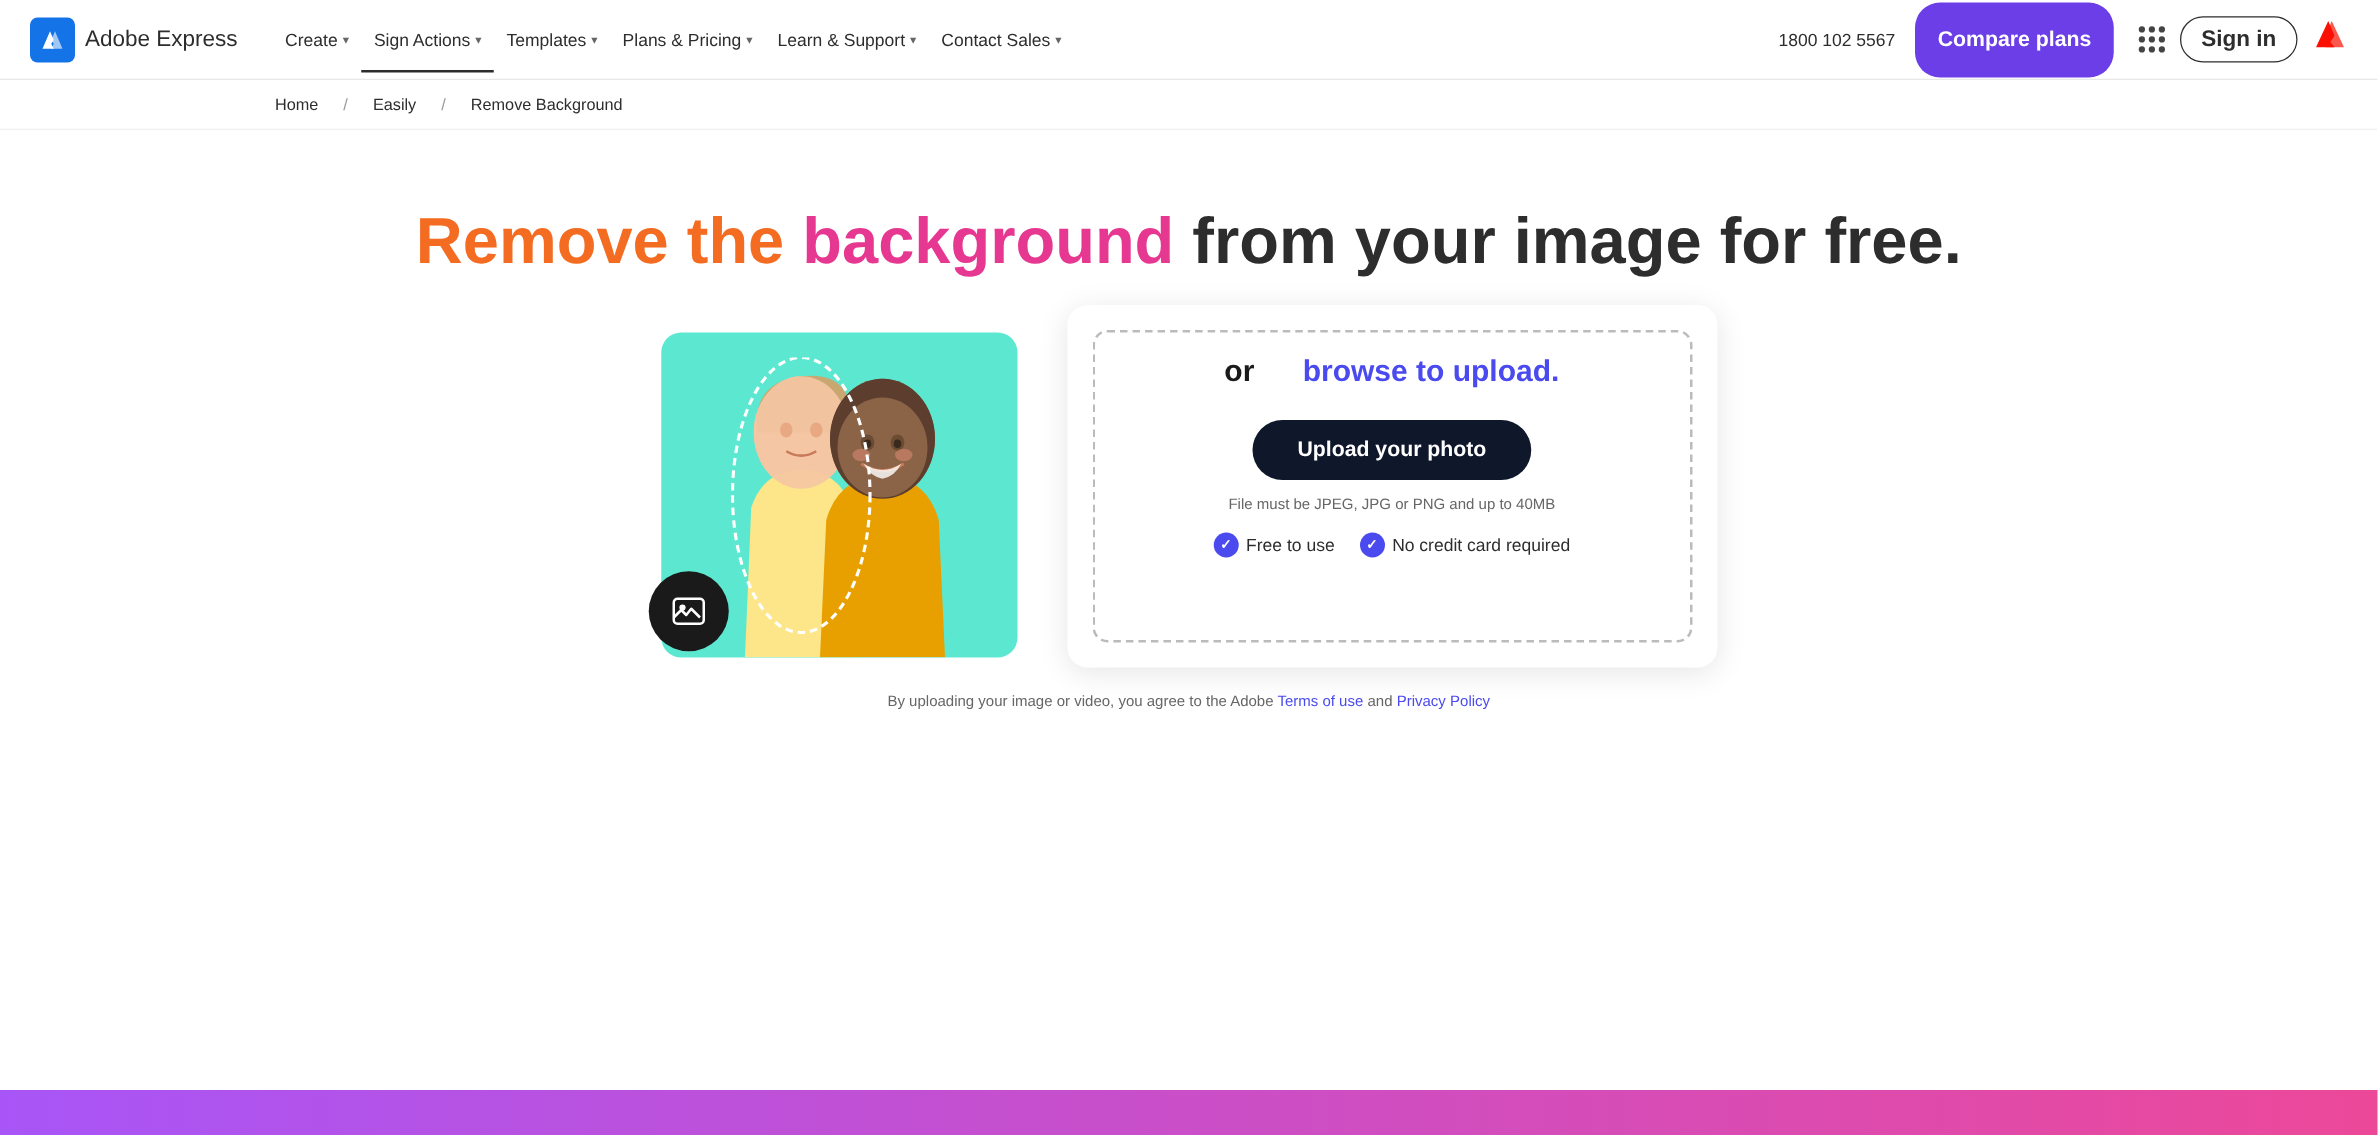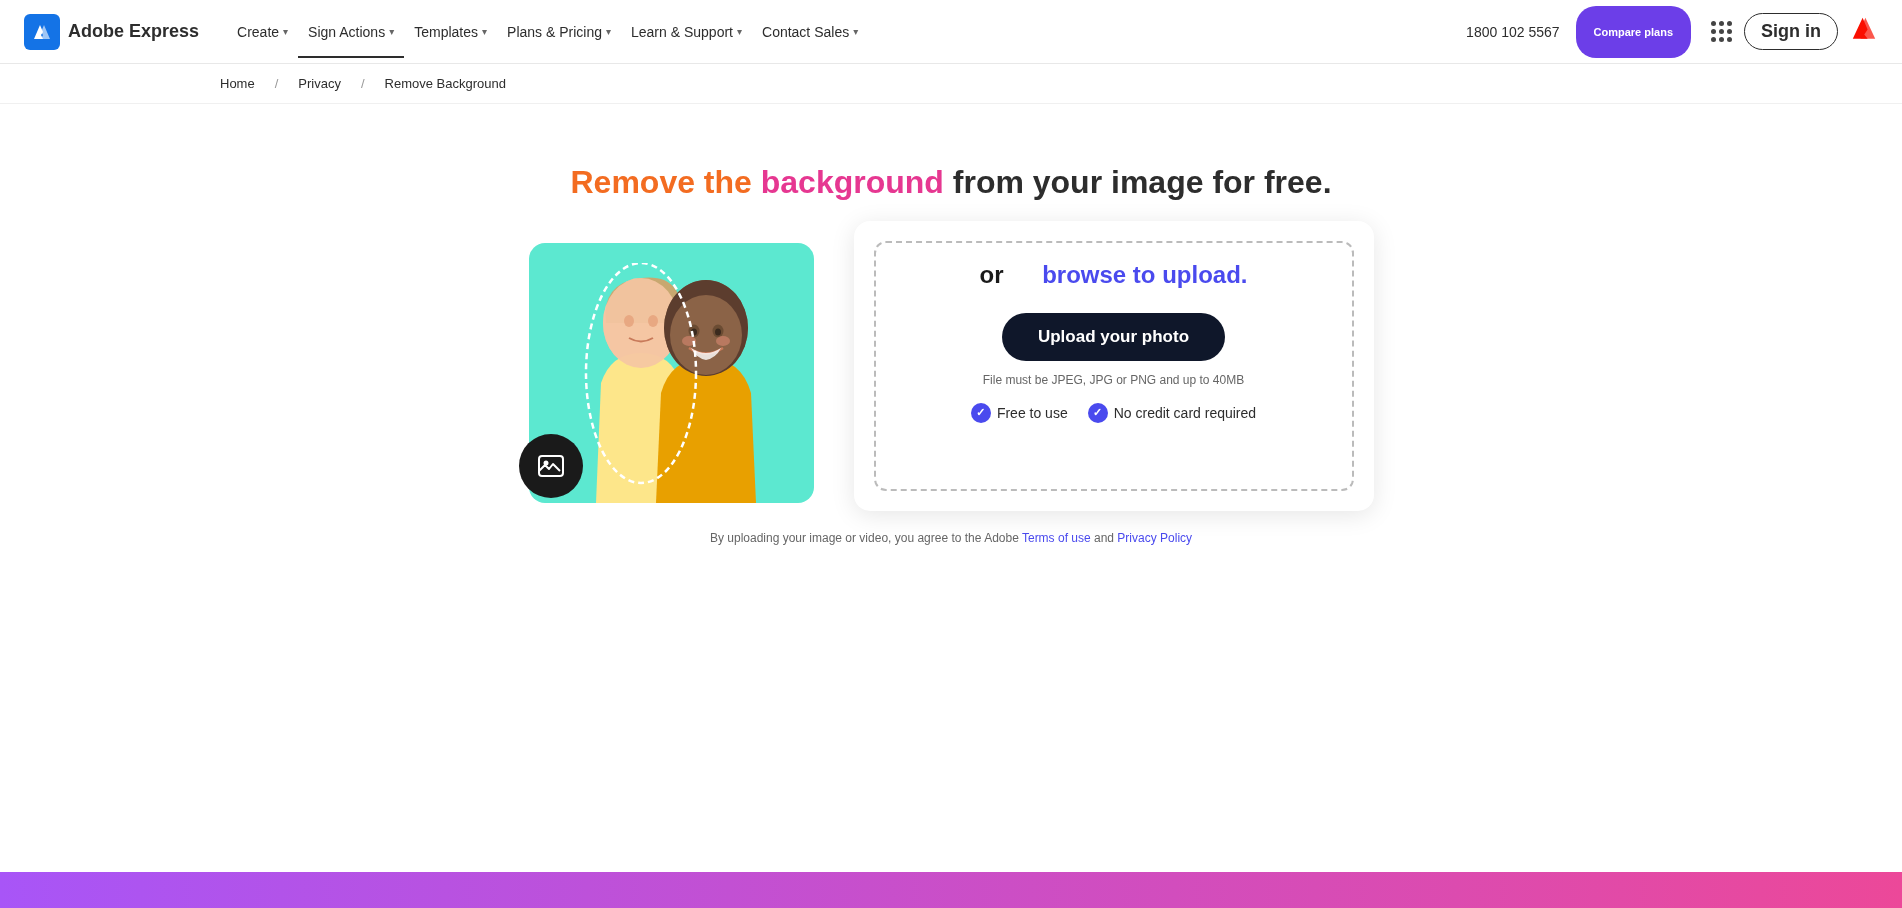--- a/index.html
+++ b/index.html
@@ -28,21 +28,21 @@
       width: 36px;
       height: 36px;
       background: #1473e6;
       border-radius: 6px;
       display: flex;
       align-items: center;
       justify-content: center;
     }
     .nav-logo-text {
       font-size: 18px;
-      font-weight: 700;
+      font-weight: 400;
       color: #2d2d2d;
     }
     .nav-links {
       display: flex;
       align-items: flex-end;
       gap: 0;
       flex: 1;
     }
     .nav-link {
       display: flex;
@@ -76,21 +76,21 @@
       color: #2d2d2d;
       margin-right: 16px;
       white-space: nowrap;
     }
     .nav-compare-btn {
       background: #6c3ee8;
       color: #fff;
       border: none;
       border-radius: 20px;
       padding: 20px 18px;
-      font-size: 11px;
+      font-size: 17px;
       font-weight: 600;
       cursor: pointer;
       white-space: nowrap;
     }
     .nav-grid-icon {
       margin-left: 20px;
       cursor: pointer;
       font-size: 18px;
       color: #444;
     }
@@ -124,21 +124,21 @@
     
     .main {
       display: flex;
       flex-direction: column;
       align-items: center;
       padding: 60px 20px 40px;
     }
 
     
     .hero-title {
-      font-size: 32px;
+      font-size: 52px;
       font-weight: 800;
       text-align: center;
       margin-bottom: 20px;
       line-height: 1.15;
     }
     .hero-title .orange { color: #f36c21; }
     .hero-title .pink { color: #e63791; }
     .hero-title .dark { color: #2d2d2d; }
 
     .hero-subtitle {
@@ -395,21 +395,21 @@
     <svg width="28" height="28" viewBox="0 0 100 100" fill="#fa0f00">
       <path d="M10 85L45 10l18 42-12 18 12 15H10z"></path>
       <path d="M90 85L55 10 37 52l12 18-12 15h53z" opacity="0.7"></path>
     </svg>
   </div>
 </nav>
 
 <div class="breadcrumb">
   <a href="#">Home</a>
   <span class="sep">/</span>
-  <a href="#">Privacy</a>
+  <a href="#">Easily</a>
   <span class="sep">/</span>
   <span class="current">Remove Background</span>
 </div>
 
 <main class="main">
 
   <h1 class="hero-title">
     <span class="orange">Remove the </span><span class="pink">background</span><span class="dark"> from your image for free.</span>
   </h1>
 

